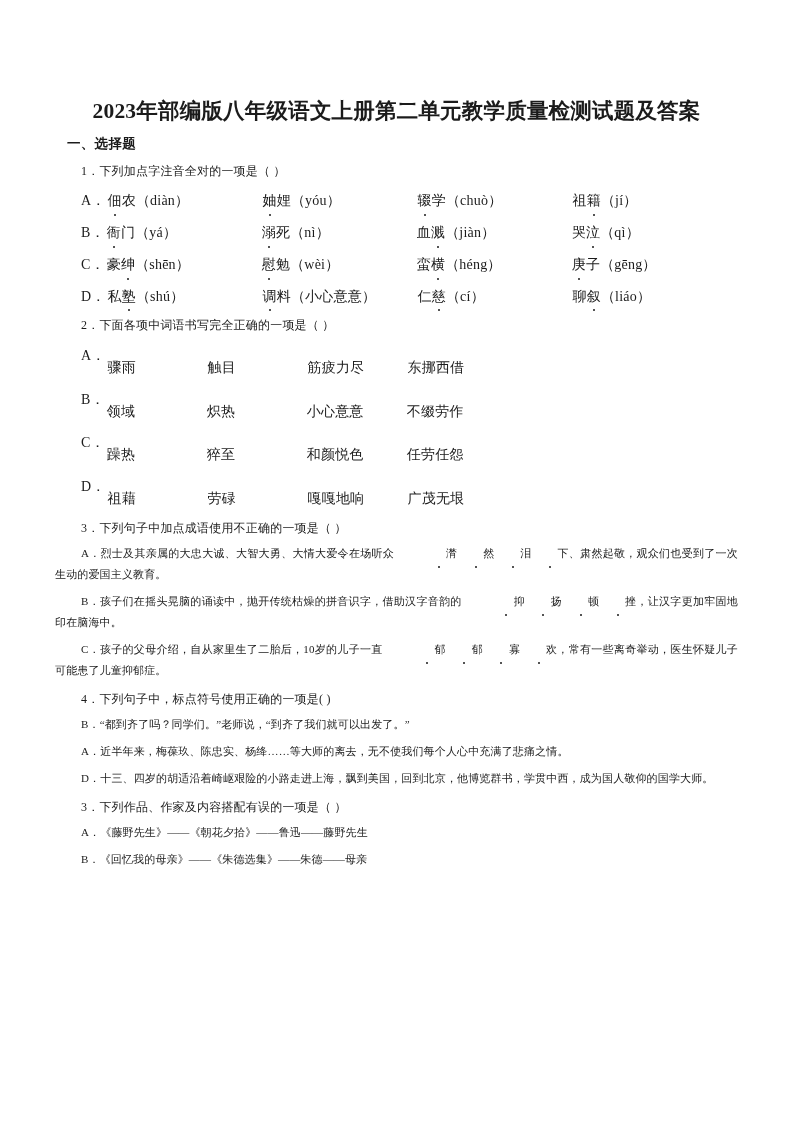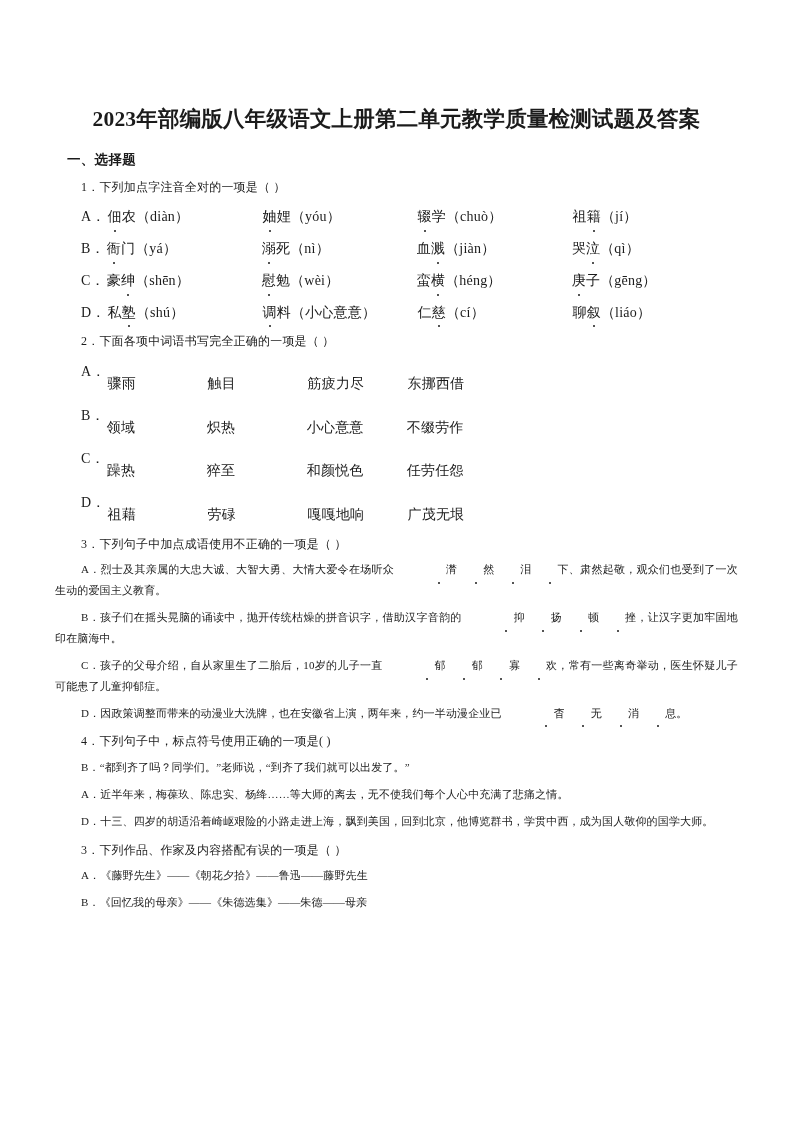--- a/index.html
+++ b/index.html
@@ -12,34 +12,34 @@
     background: #ffffff;
     font-family: "Liberation Serif", "DejaVu Serif", serif;
     color: #1b1b1b;
     overflow: hidden;
   }
   .page {
     position: relative;
     width: 793px;
     height: 1122px;
     box-sizing: border-box;
-    padding: 8px 55px;
+    padding: 0 55px;
   }
   .doc-title {
     margin: 0;
     padding-top: 98px;
     text-align: center;
     font-size: 21.5px;
     font-weight: bold;
     letter-spacing: 0.2px;
     line-height: 1.25;
     white-space: nowrap;
   }
   .section-head {
-    margin: 18px 0 0 12px;
+    margin: 10px 0 0 12px;
     font-size: 13.5px;
     font-weight: bold;
     letter-spacing: 0.3px;
   }
   .qblock {
     margin-top: 9px;
   }
   .stem {
     font-size: 12px;
     line-height: 1.55;
@@ -169,21 +169,20 @@
           <span class="cell"><span>劳碌</span></span>
           <span class="cell"><span>嘎嘎地响</span></span>
           <span class="cell"><span>广茂无垠</span></span>
         </div>
       </div>
       <div class="qblock">
         <div class="stem">3．下列句子中加点成语使用不正确的一项是（           ）</div>
         <div class="opt-para"><span>A．</span><span>烈士及其亲属的大忠大诚、大智大勇、大情大爱令在场听众</span><span class="dotted"><span class="ch">潸</span><span class="ch">然</span><span class="ch">泪</span><span class="ch">下</span></span><span>、肃然起敬，观众们也受到了一次生动的爱国主义教育。</span></div>
         <div class="opt-para"><span>B．</span><span>孩子们在摇头晃脑的诵读中，抛开传统枯燥的拼音识字，借助汉字音韵的</span><span class="dotted"><span class="ch">抑</span><span class="ch">扬</span><span class="ch">顿</span><span class="ch">挫</span></span><span>，让汉字更加牢固地印在脑海中。</span></div>
         <div class="opt-para"><span>C．</span><span>孩子的父母介绍，自从家里生了二胎后，10岁的儿子一直</span><span class="dotted"><span class="ch">郁</span><span class="ch">郁</span><span class="ch">寡</span><span class="ch">欢</span></span><span>，常有一些离奇举动，医生怀疑儿子可能患了儿童抑郁症。</span></div>
-        <div class="opt-para"><span>D．</span><span>因政策调整而带来的动漫业大洗牌，也在安徽省上演，两年来，约一半动漫企业已</span><span class="dotted"><span class="ch">杳</span><span class="ch">无</span><span class="ch">消</span><span class="ch">息</span></span><span>。</span></div>
       </div>
       <div class="qblock">
         <div class="stem">4．下列句子中，标点符号使用正确的一项是(     )</div>
         <div class="opt-para"><span>B．</span><span>“都到齐了吗？同学们。”老师说，“到齐了我们就可以出发了。”</span></div>
         <div class="opt-para"><span>A．</span><span>近半年来，梅葆玖、陈忠实、杨绛……等大师的离去，无不使我们每个人心中充满了悲痛之情。</span></div>
         <div class="opt-para"><span>D．</span><span>十三、四岁的胡适沿着崎岖艰险的小路走进上海，飘到美国，回到北京，他博览群书，学贯中西，成为国人敬仰的国学大师。</span></div>
       </div>
       <div class="qblock">
         <div class="stem">3．下列作品、作家及内容搭配有误的一项是（           ）</div>
         <div class="opt-para"><span>A．</span><span>《藤野先生》——《朝花夕拾》——鲁迅——藤野先生</span></div>

